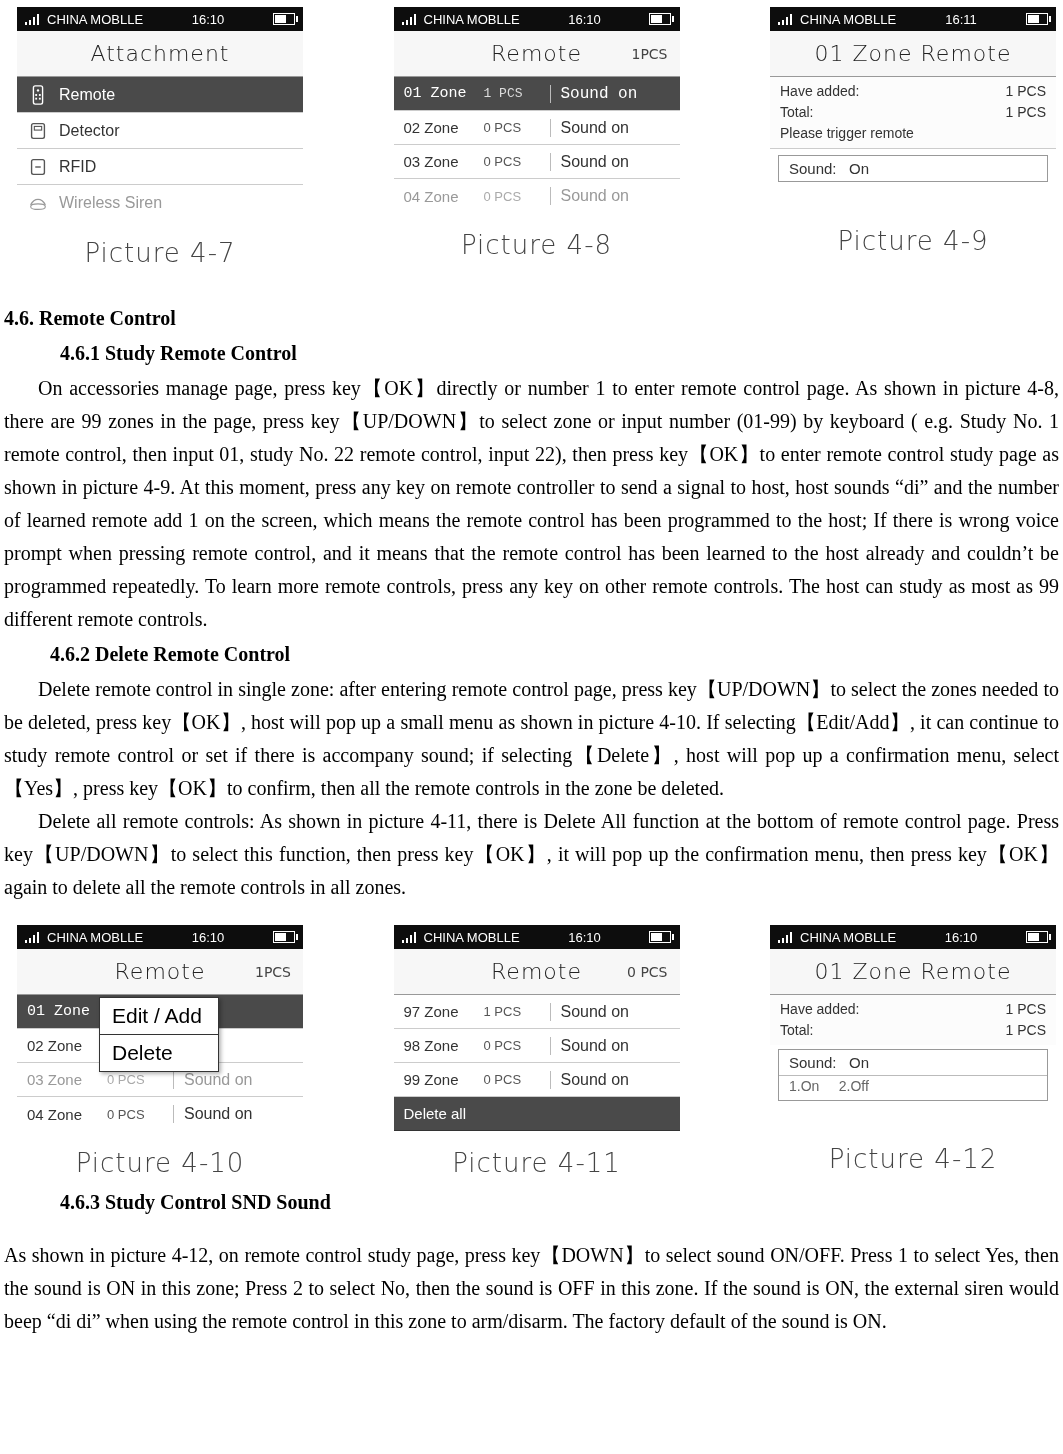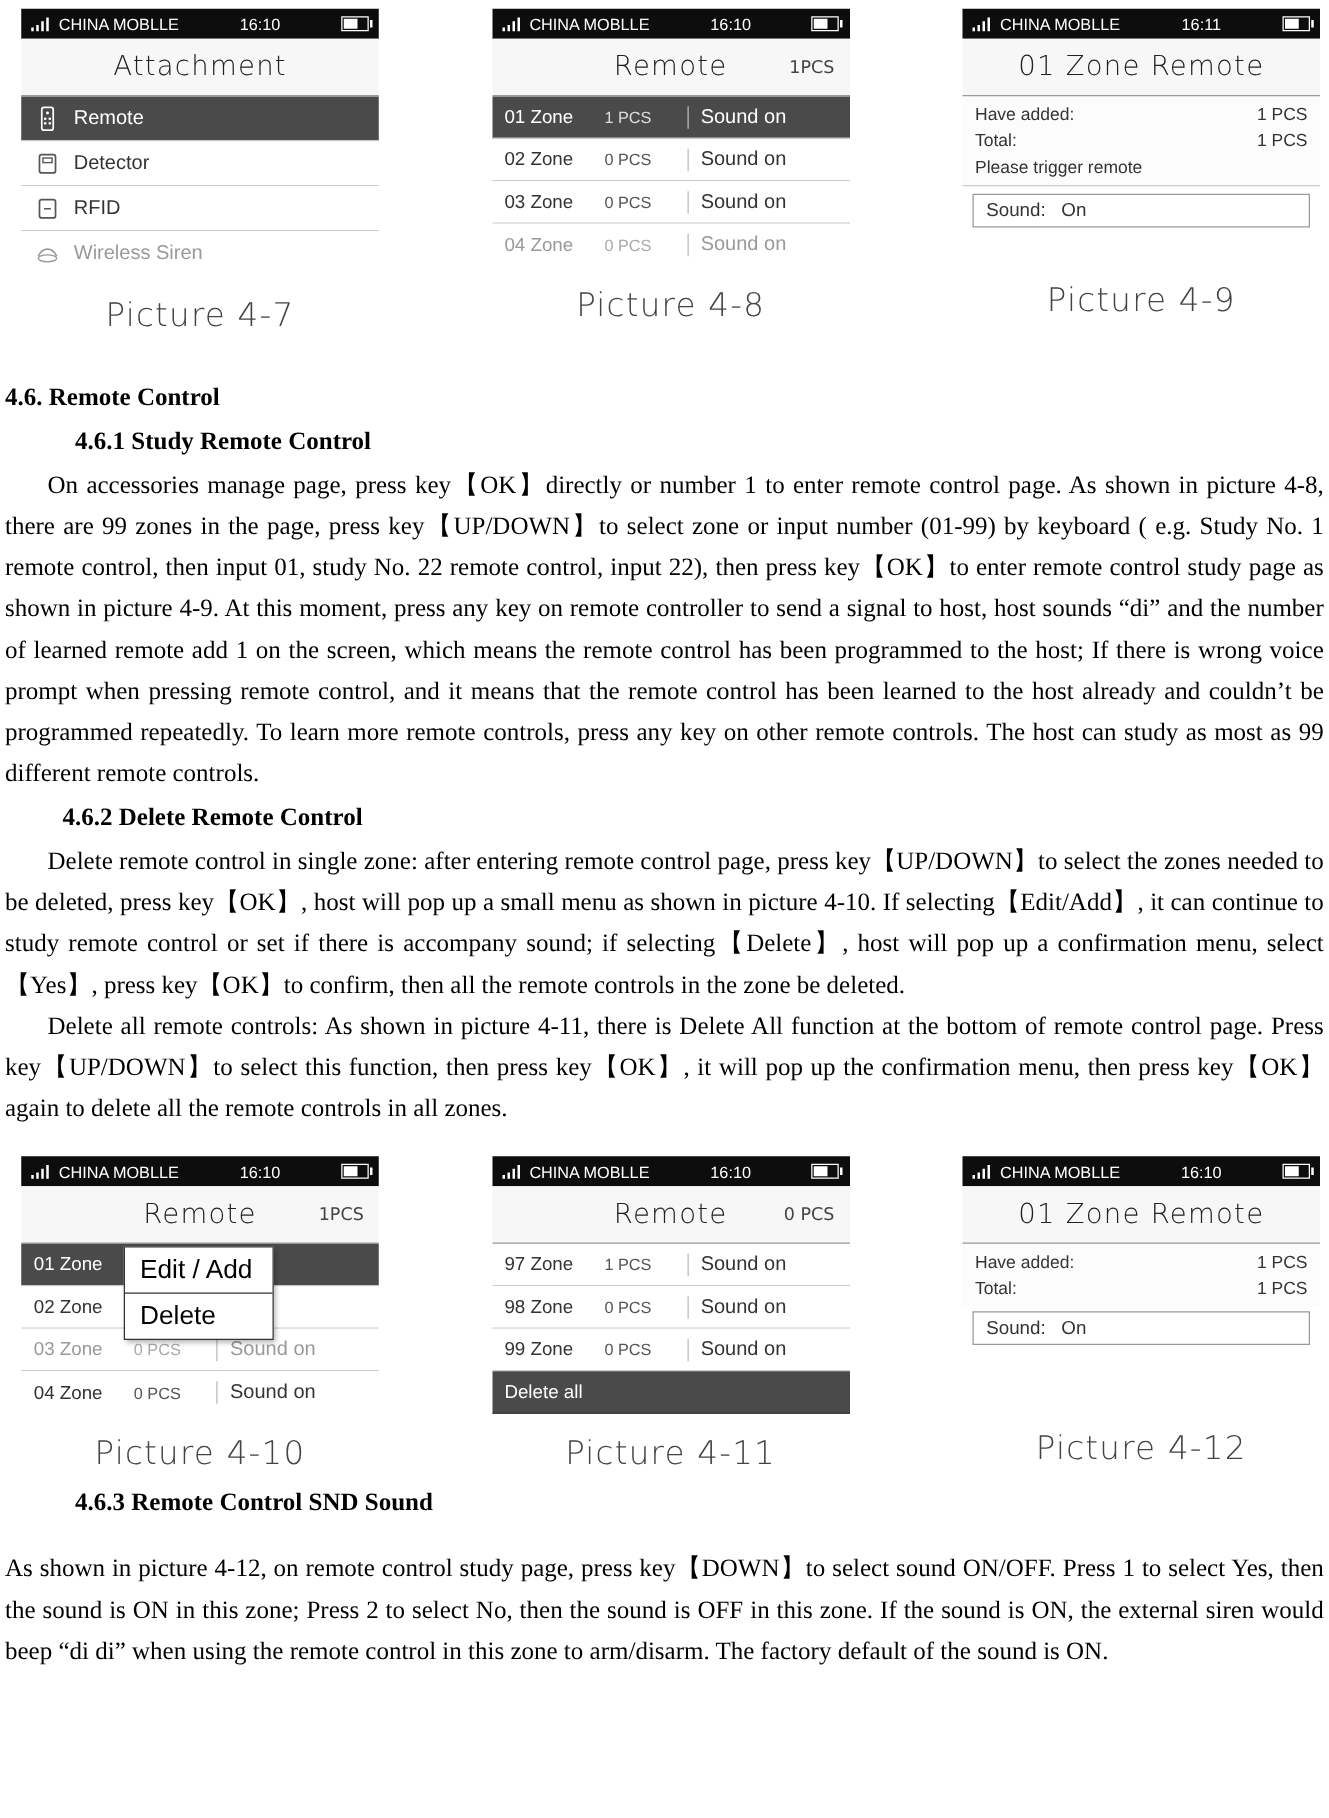--- a/index.html
+++ b/index.html
@@ -23,21 +23,21 @@
 
   .titlebar { height: 46px; border-bottom: 1px solid #999; background:#f7f7f7; display:flex; align-items:center; justify-content:center; font-family:"DejaVu Sans","Segoe UI",Arial,sans-serif; font-size:22px; font-weight:300; letter-spacing:1px; color:#222; position:relative; }
   .titlebar .right-tag { position:absolute; right:12px; font-size:14px; color:#444; font-weight:400; letter-spacing:0; }
 
   .menu-item { height: 36px; display:flex; align-items:center; padding:0 10px; gap:10px; border-bottom:1px solid #ccc; font-family:Arial,sans-serif; font-size:16px; color:#333; background:#fff; }
   .menu-item.sel { background:#4a4a4a; color:#fff; }
   .menu-item .mi-icon { width:22px; height:22px; display:flex; align-items:center; justify-content:center; }
   .menu-item .mi-icon svg { width:22px; height:22px; }
 
   .zone-row { height: 34px; display:flex; align-items:center; border-bottom:1px solid #ccc; font-family:Arial,sans-serif; color:#333; background:#fff; }
-  .zone-row.sel { background:#4a4a4a; color:#fff; }
+  .zone-row.sel { background:#4a4a4a; color:#fff;font-family:Liberation Mono, monospace; }
   .zone-row .zname { width:90px; padding-left:10px; font-size:15px; }
   .zone-row .zpcs  { width:66px; font-size:13px; color:#555; }
   .zone-row.sel .zpcs{ color:#ddd;}
   .zone-row .zsnd { flex:1; padding-left:10px; border-left:1px solid #bbb; font-size:16px; }
   .zone-row.muted { color:#999; }
   .zone-row.muted .zpcs{ color:#aaa;}
 
   .delete-all-row { height:34px; display:flex; align-items:center; padding-left:10px; background:#4a4a4a; color:#fff; font-family:Arial,sans-serif; font-size:15px; border-bottom:1px solid #333; }
 
   .info-block { border-bottom:1px solid #ccc; background:#fcfcfc; padding:4px 10px; font-family:Arial,sans-serif; color:#333; font-size:14px; line-height:1.5; }
@@ -362,25 +362,26 @@
           <div class="info-row">
             <span>Total:</span>
             <span>1 PCS</span>
           </div>
         </div>
         <div style="border:1px solid #999;margin:4px 8px 0 8px;">
           <div style="padding:4px 10px;font-family:Arial,sans-serif;font-size:15px;color:#333;">
             <span>Sound:</span>&nbsp;&nbsp;
             <span>On</span>
           </div>
+          <div class="sound-opts" style="border-top:1px solid #bbb;white-space:pre">1.On     2.Off</div>
         </div>
       </div>
       <div class="caption">Picture 4-12</div>
     </div>
 
   </div>
 
   <div class="textblock afterfig" style="padding-top:6px">
-    <div class="h3">4.6.3 Remote Control SND Sound</div>
+    <div class="h3">4.6.3 Study Control SND Sound</div>
     <div class="para-noindent">As shown in picture 4-12, on remote control study page, press key【DOWN】to select sound ON/OFF. Press 1 to select Yes, then the sound is ON in this zone; Press 2 to select No, then the sound is OFF in this zone. If the sound is ON, the external siren would beep “di di” when using the remote control in this zone to arm/disarm. The factory default of the sound is ON.</div>
   </div>
 
 </div>
 
 </body></html>

